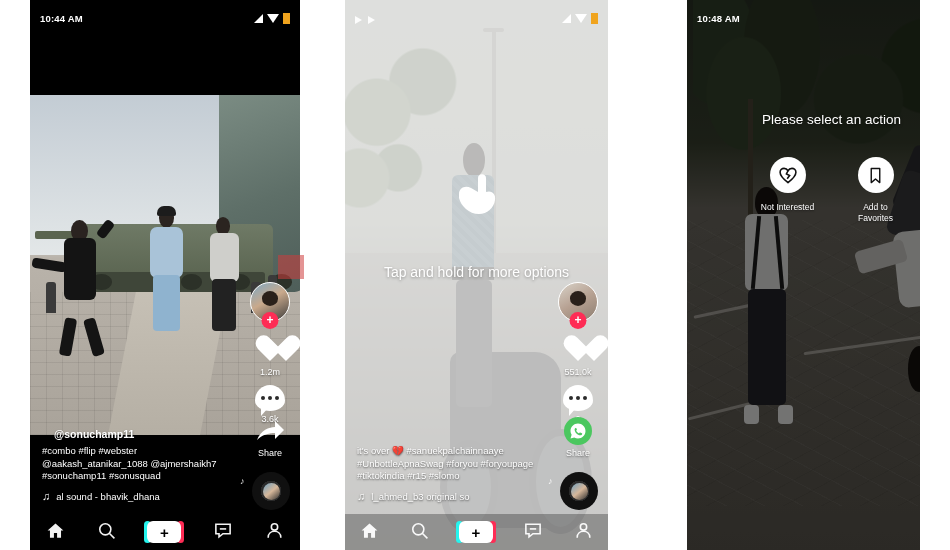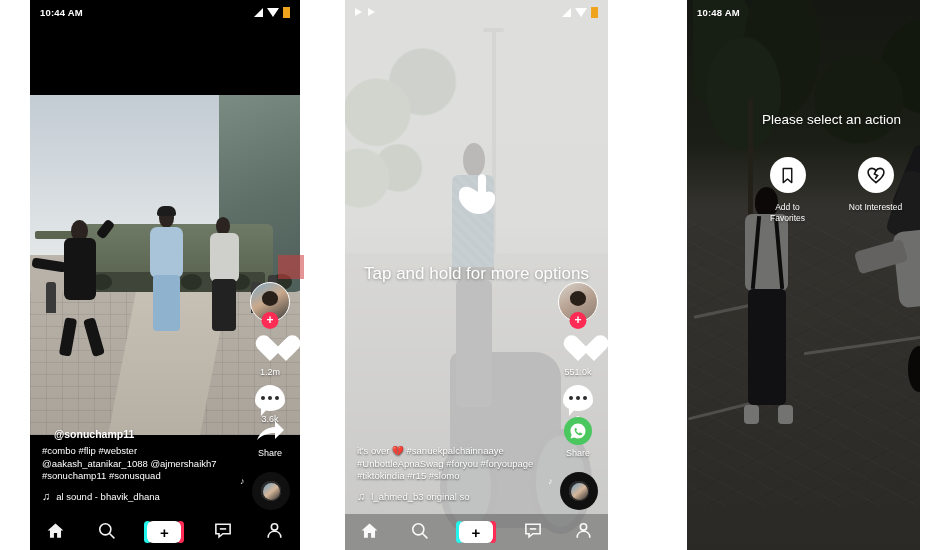--- a/index.html
+++ b/index.html
@@ -17,21 +17,21 @@
     position: absolute; top: 0; height: 550px;
     overflow: hidden; background: #000;
   }
   #phone1 { left: 30px;  width: 270px; }
   #phone2 { left: 345px; width: 263px; }
   #phone3 { left: 687px; width: 289px; }
 
   
   .statusbar {
     position: absolute; top: 0; left: 0; right: 0; height: 24px;
-    display: flex; align-items: center; justify-content: space-between;
+    display: flex; align-items: flex-end; justify-content: space-between;
     padding: 0 10px; z-index: 40;
   }
   .sb-time { font-size: 9.5px; font-weight: bold; color: #fff; letter-spacing: .2px; }
   .sb-icons { display: flex; align-items: center; gap: 4px; }
   .ic-signal {
     width: 0; height: 0; border-style: solid;
     border-width: 0 0 9px 9px; border-color: transparent transparent #fff transparent;
   }
   .ic-wifi {
     width: 0; height: 0; border-style: solid;
@@ -230,21 +230,21 @@
     display:flex; align-items:center; justify-content:center; color:#000; font-size: 15px; font-weight:bold;
   }
   .plusbtn::before, .plusbtn::after {
     content:""; position:absolute; top:0; width: 7px; height: 22px; border-radius: 6px; z-index:-1;
   }
   .plusbtn::before { left: -3px; background: #25f4ee; }
   .plusbtn::after  { right: -3px; background: #fe2c55; }
   .hand-cursor { position: absolute; left: 50%; top: 168px; transform: translateX(-50%); z-index: 33; }
   .tap-text {
     position: absolute; top: 262px; left: 0; right: 0; text-align: center;
-    font-size: 17px; color: #fff; line-height: 1.45; z-index: 33;
+    font-size: 14px; color: #fff; line-height: 1.45; z-index: 33;
     text-shadow: 0 1px 3px rgba(0,0,0,.35);
   }
 
   
   .action-sheet {
     position: absolute; left: 0; right: 0; top: 112px; z-index: 34; text-align: center;
   }
   .as-title { font-size: 13.5px; color: #fff; margin-bottom: 30px; text-shadow: 0 1px 3px rgba(0,0,0,.5); }
   .as-row { display: flex; justify-content: center; gap: 28px; }
   .as-item { width: 60px; }
@@ -546,39 +546,39 @@
       </span>
     </div>
 
     <div class="action-sheet">
       <div class="as-title">Please select an action</div>
       <div class="as-row">
 
 
         <div class="as-item">
           <div class="as-circle">
-            <svg width="17" height="19" viewBox="0 0 24 24">
-                <path d="M6 2 h12 v20 l-6-5 l-6 5 Z" stroke="#111" stroke-width="2" fill="none" stroke-linejoin="round"></path>
-              </svg>
-          </div>
-          <div class="as-label">Add to
-Favorites</div>
-        </div>
-
-        <div class="as-item">
-          <div class="as-circle">
             <svg width="20" height="19" viewBox="0 0 24 24">
               <path d="M12 21 C4 15 2 11 2 8 C2 4.8 4.5 3 7 3 C9 3 11 4.2 12 6 C13 4.2 15 3 17 3 C19.5 3 22 4.8 22 8 C22 11 20 15 12 21 Z" stroke="#111" stroke-width="2" fill="none" stroke-linejoin="round"></path>
               <path d="M12 6 L10 10 L14 12 L11 16" stroke="#111" stroke-width="2" fill="none"></path>
             </svg>
           </div>
           <div class="as-label">Not
 Interested</div>
         </div>
 
+        <div class="as-item">
+          <div class="as-circle">
+            <svg width="17" height="19" viewBox="0 0 24 24">
+                <path d="M6 2 h12 v20 l-6-5 l-6 5 Z" stroke="#111" stroke-width="2" fill="none" stroke-linejoin="round"></path>
+              </svg>
+          </div>
+          <div class="as-label">Add to
+Favorites</div>
+        </div>
+
       </div>
     </div>
   </div>
 
   <div class="gap-fill" id="gapL"></div>
   <div class="gap-fill" id="gapA"></div>
   <div class="gap-fill" id="gapB"></div>
   <div class="gap-fill" id="gapR"></div>
 
   <div class="watermark">

